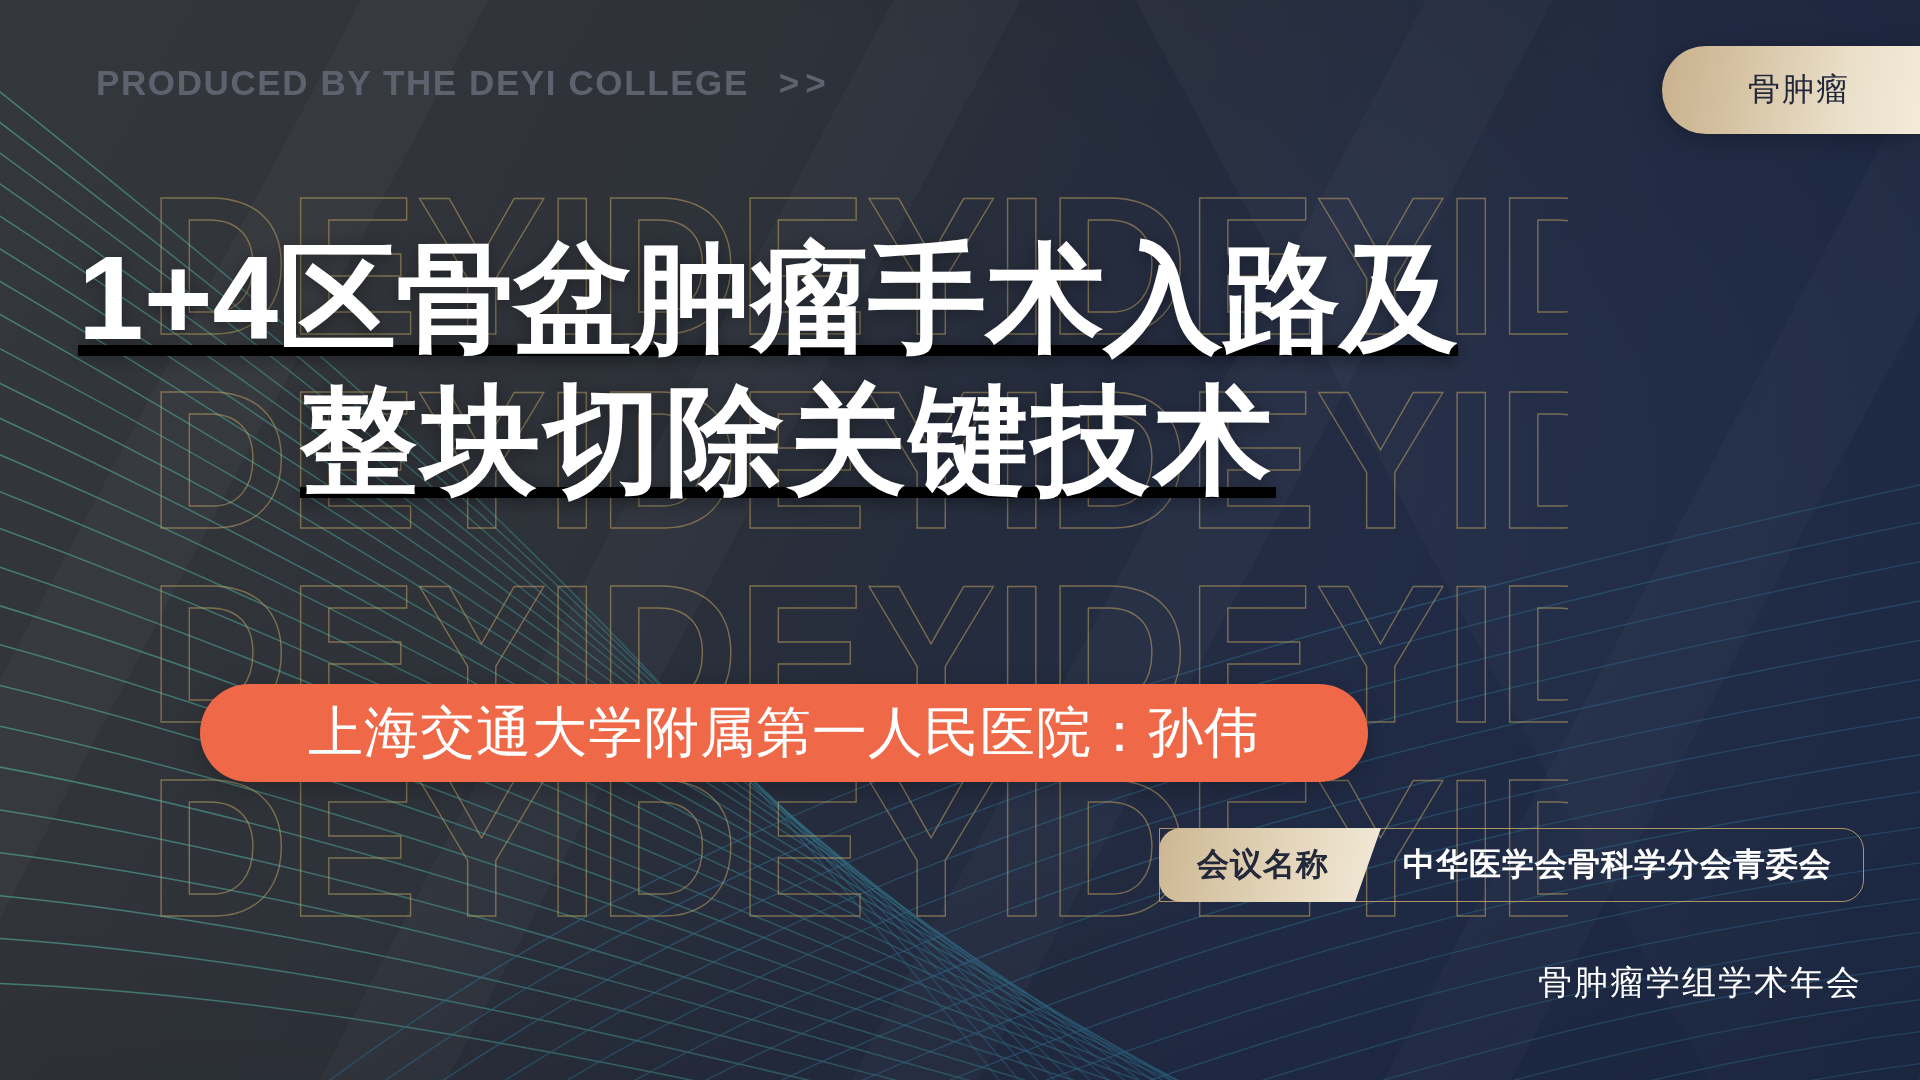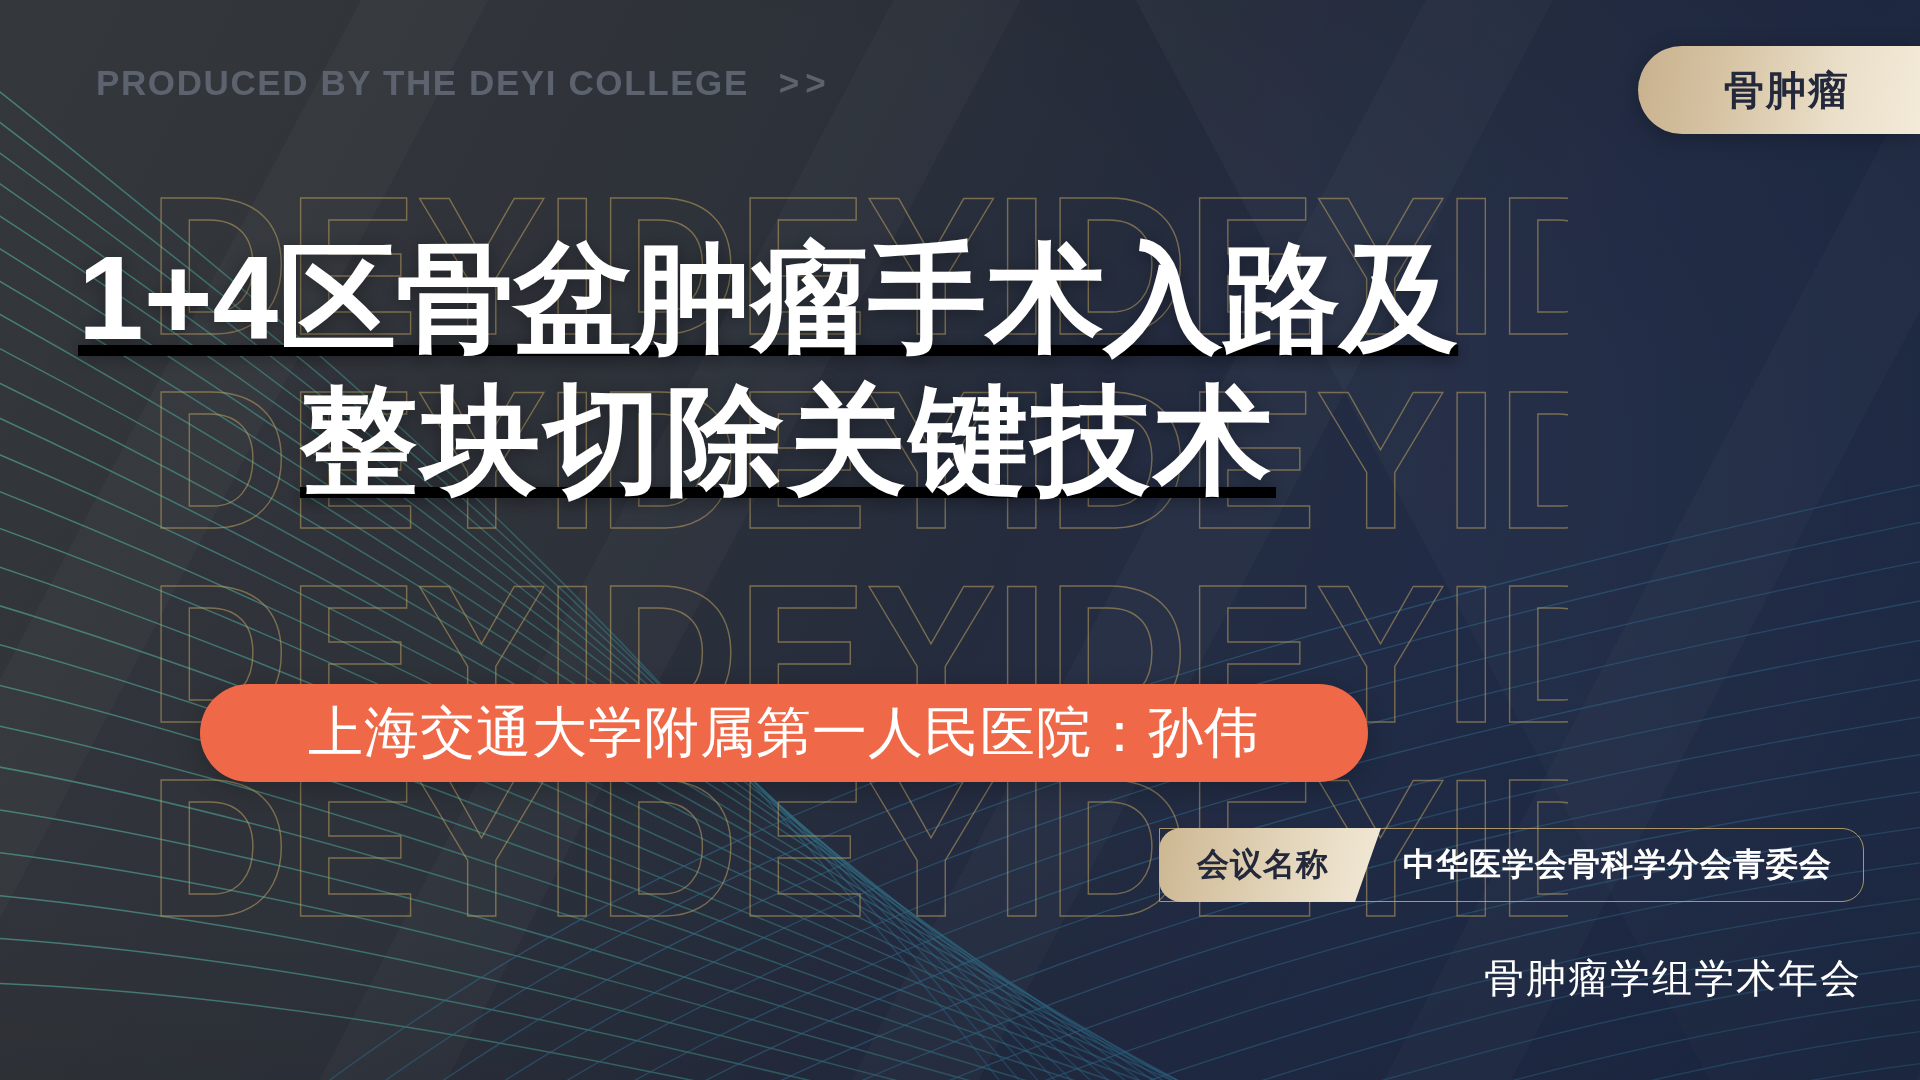--- a/index.html
+++ b/index.html
@@ -121,22 +121,22 @@
     right:0;top:46px;
     height:88px;
     padding:0 70px 0 86px;
     display:flex;align-items:center;
     border-radius:50px 0 0 50px;
     background:linear-gradient(100deg,#c8b18d 0%,#d6c3a3 30%,#eadfc9 70%,#f3ead8 100%);
     box-shadow:0 4px 22px rgba(0,0,0,.28);
     z-index:8;
   }
   .tag-text{
-    font-size:40px;
-    font-weight:700;
+    font-size:32px;
+    font-weight:400;
     letter-spacing:2px;
     color:#23283a;
     white-space:nowrap;
   }
 
   
   .title{
     position:absolute;
     left:78px;top:228px;
     width:1480px;
@@ -212,21 +212,21 @@
   .conf-value-text{
     font-size:32px;font-weight:700;color:#ffffff;white-space:nowrap;letter-spacing:1px;
   }
 
   .conf-sub{
     position:absolute;
     right:58px;bottom:74px;
     z-index:7;
   }
   .conf-sub-text{
-    font-size:40px;font-weight:500;color:#ffffff;letter-spacing:2px;white-space:nowrap;
+    font-size:34px;font-weight:500;color:#ffffff;letter-spacing:2px;white-space:nowrap;
   }
 </style>
 </head>
 <body>
 
 <div class="slide">
 
   <div class="bg-base"></div>
   <div class="bg-navy"></div>
   <div class="bg-bands"></div>

